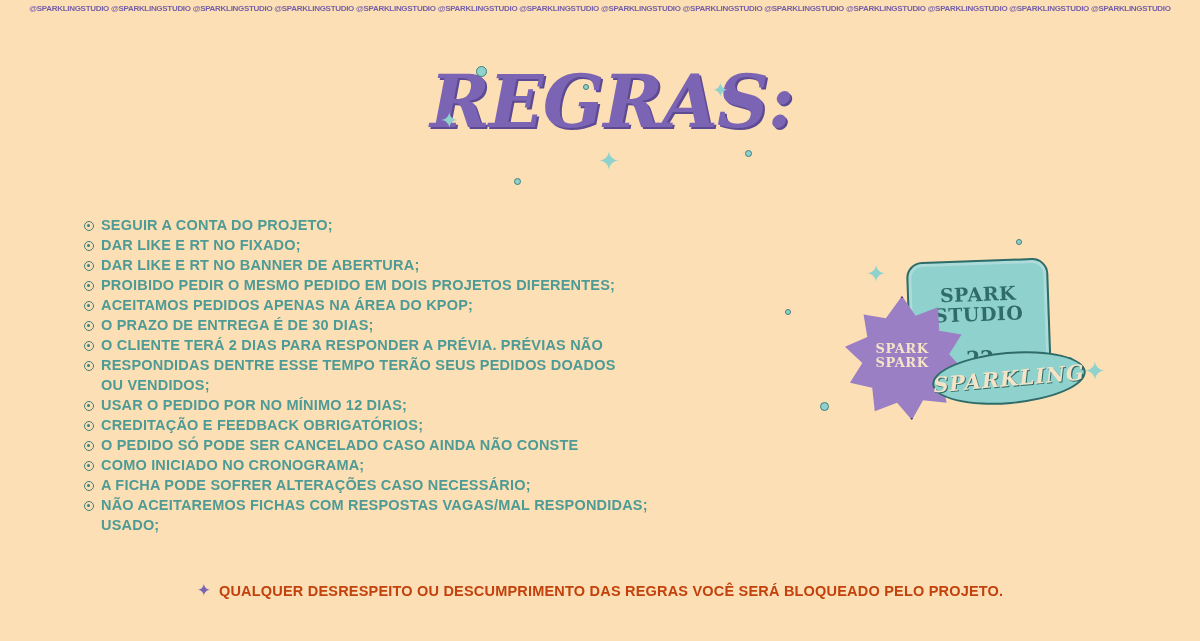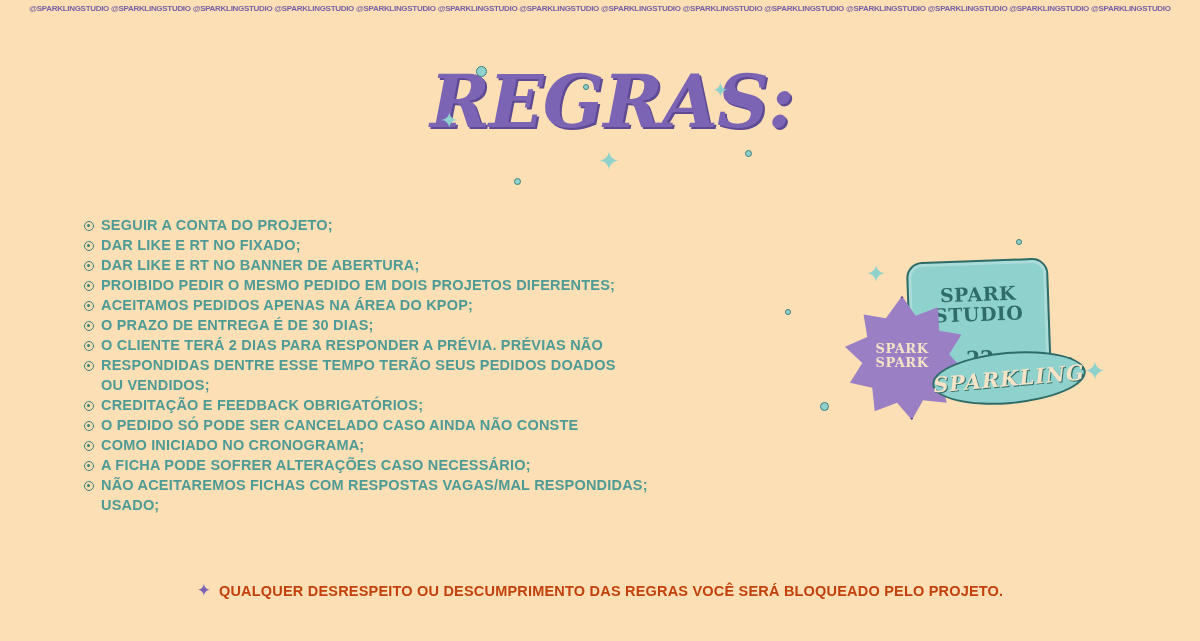--- a/index.html
+++ b/index.html
@@ -302,20 +302,24 @@
     <div class="rule-item">
       <span class="rule-bullet"></span>
       <span class="rule-text">RESPONDIDAS DENTRE ESSE TEMPO TERÃO SEUS PEDIDOS DOADOS</span>
     </div>
     <div class="rule-item">
       <span class="rule-bullet hidden"></span>
       <span class="rule-text">OU VENDIDOS;</span>
     </div>
     <div class="rule-item">
       <span class="rule-bullet"></span>
+      <span class="rule-text">USAR O PEDIDO POR NO MÍNIMO 12 DIAS;</span>
+    </div>
+    <div class="rule-item">
+      <span class="rule-bullet"></span>
       <span class="rule-text">CREDITAÇÃO E FEEDBACK OBRIGATÓRIOS;</span>
     </div>
     <div class="rule-item">
       <span class="rule-bullet"></span>
       <span class="rule-text">O PEDIDO SÓ PODE SER CANCELADO CASO AINDA NÃO CONSTE</span>
     </div>
     <div class="rule-item">
       <span class="rule-bullet"></span>
       <span class="rule-text">COMO INICIADO NO CRONOGRAMA;</span>
     </div>

